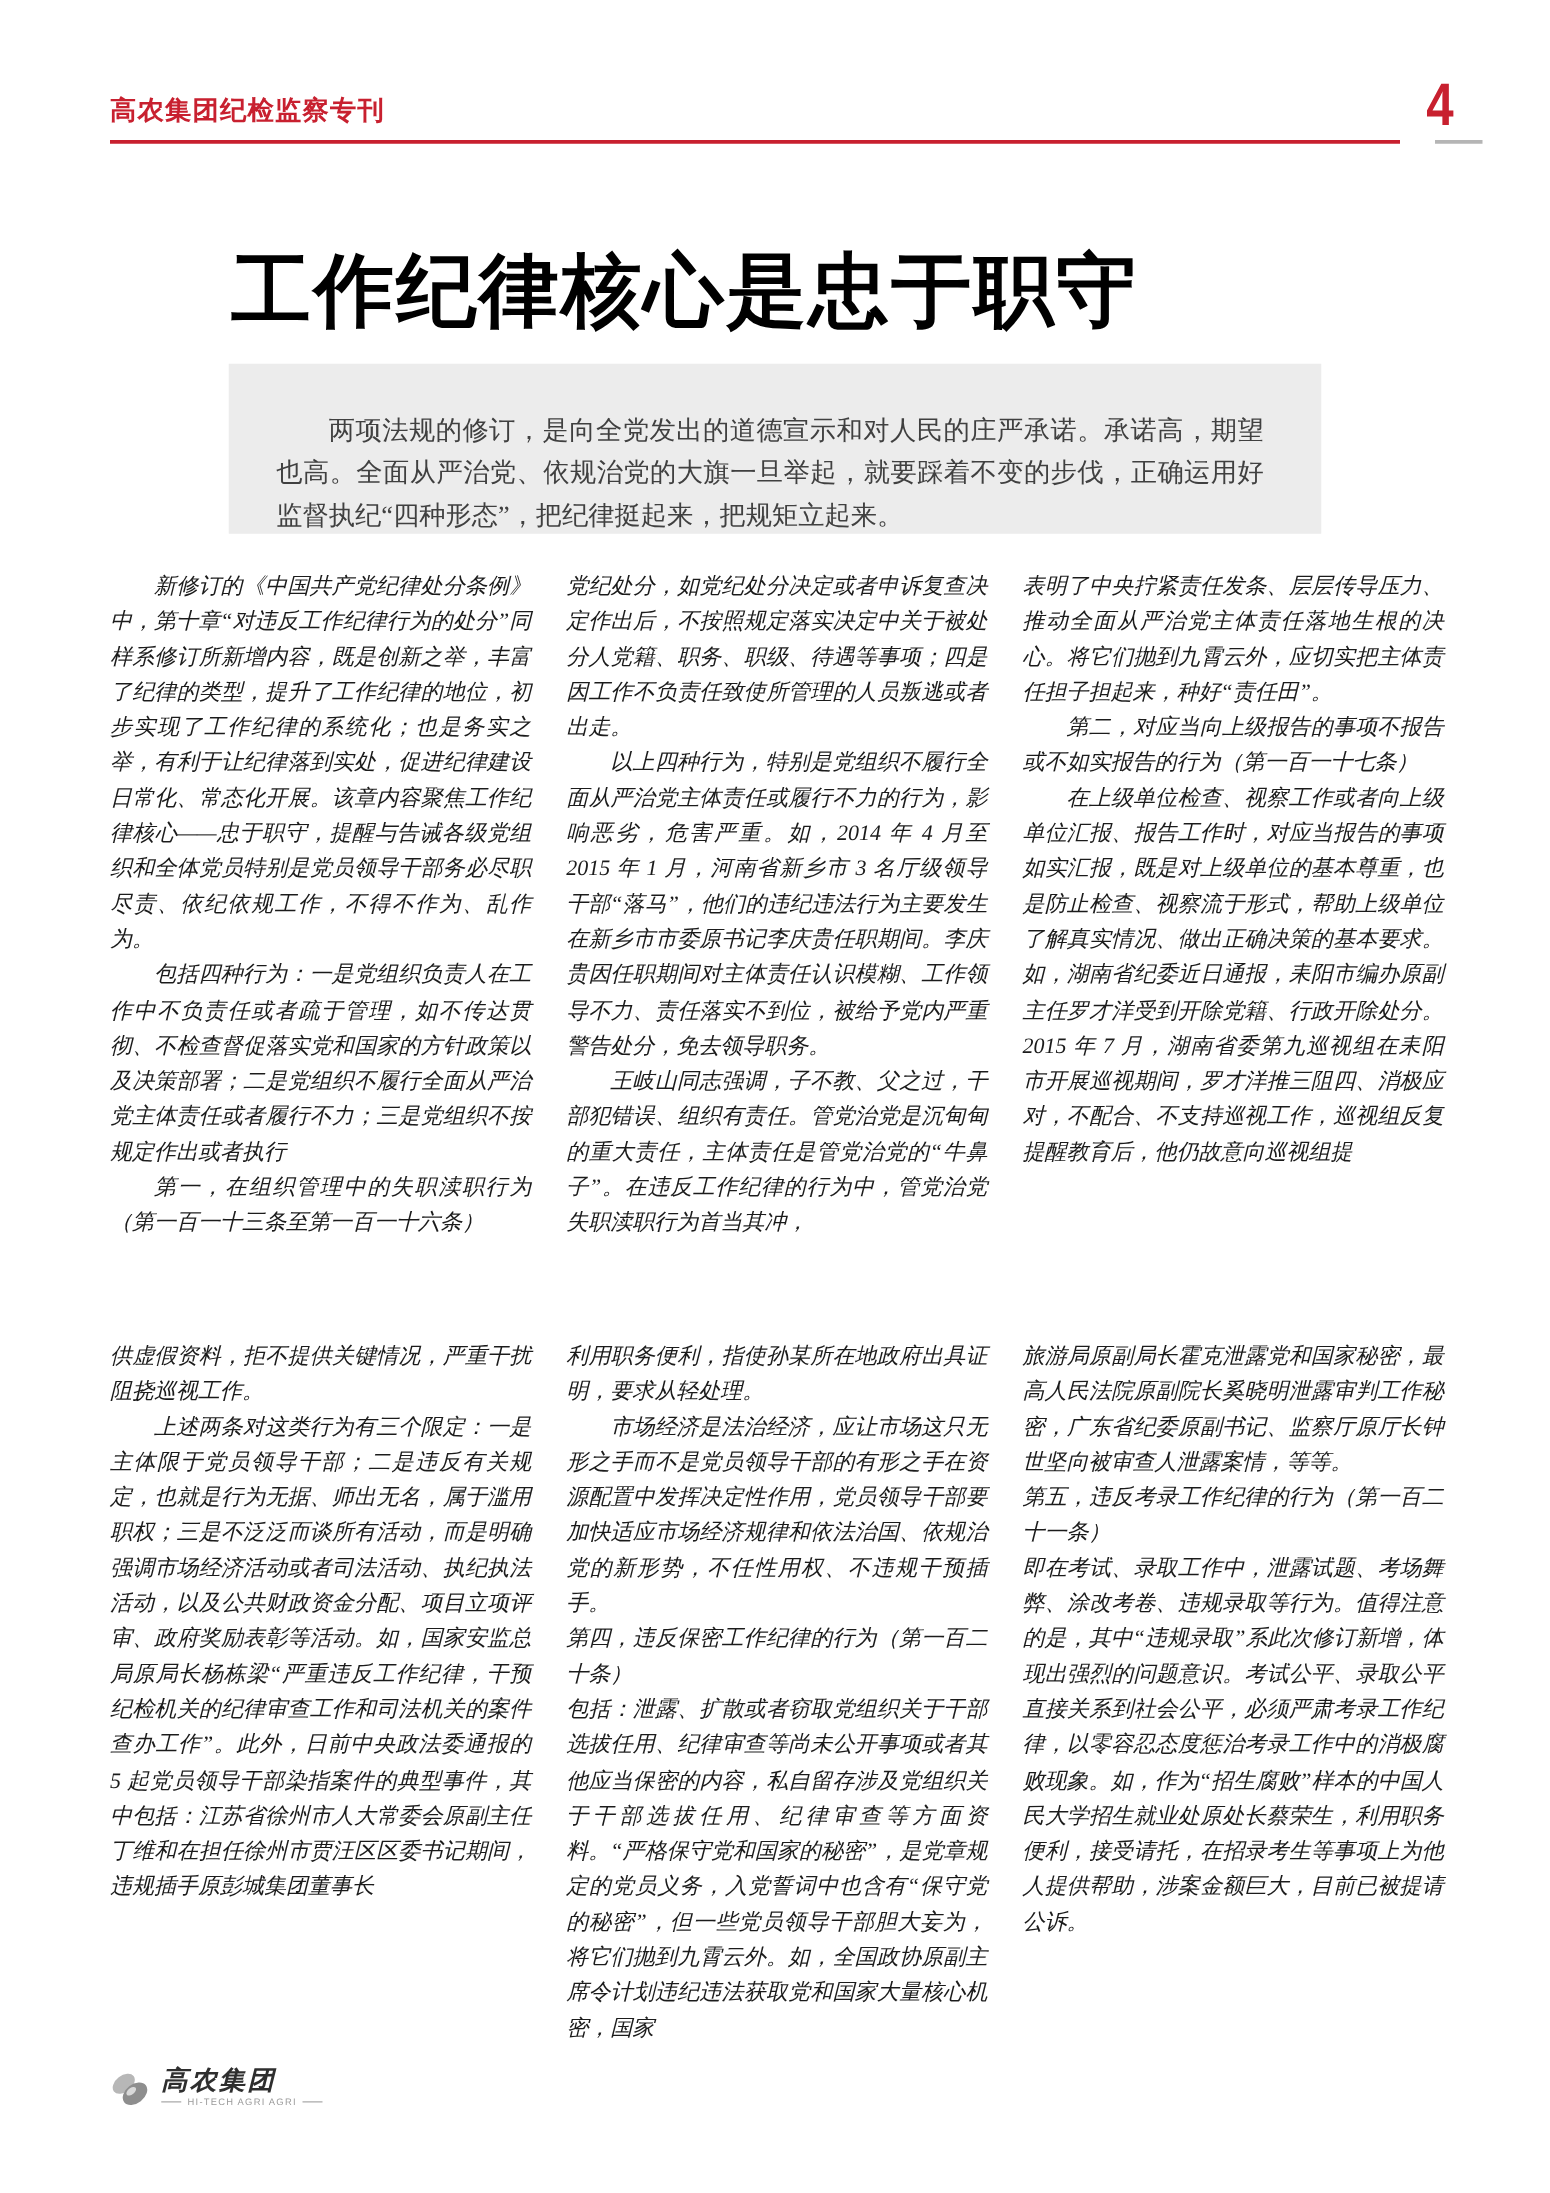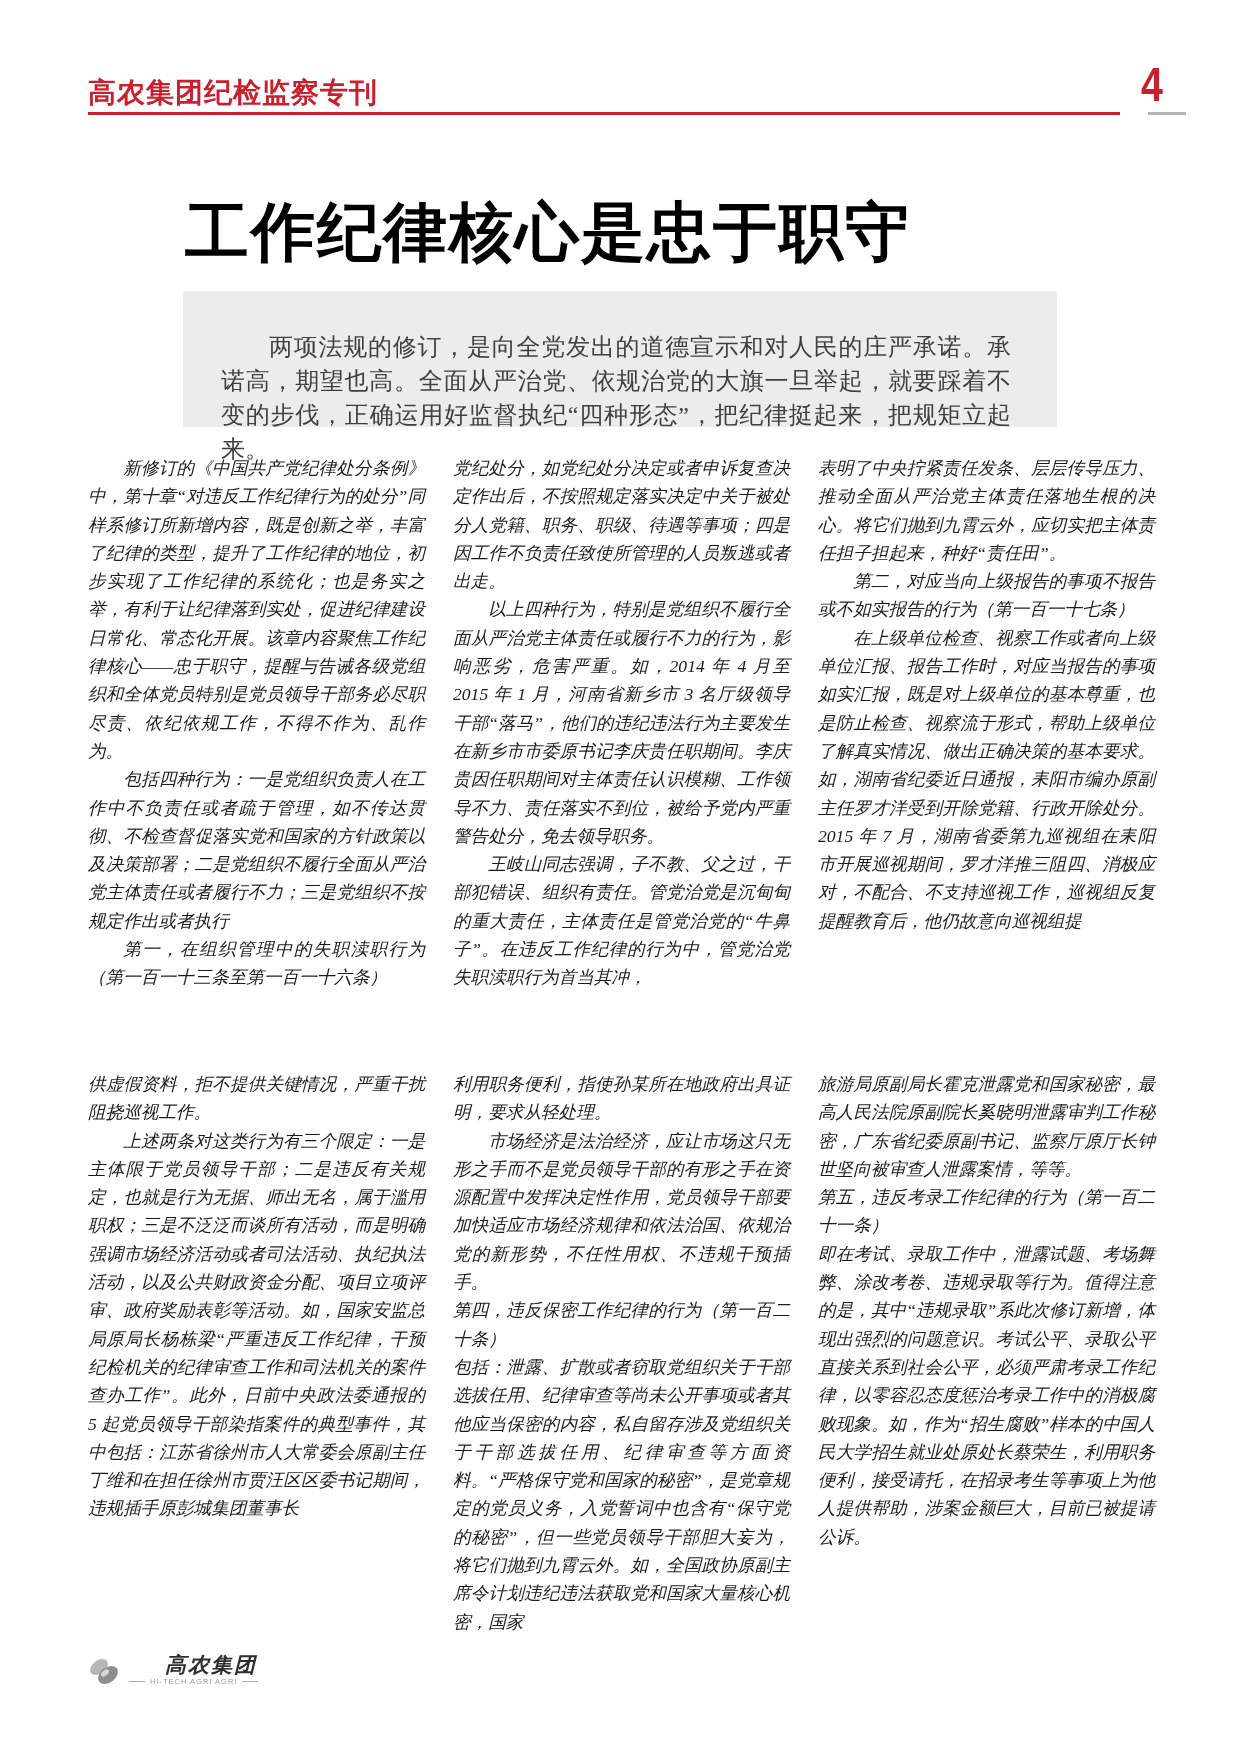--- a/index.html
+++ b/index.html
@@ -9,21 +9,21 @@
     font-family:"Liberation Serif","DejaVu Serif",serif;
     -webkit-font-smoothing:antialiased;
   }
   :root{
     --red:#c8202f;
     --ink:#1b1b1b;
   }
   .masthead{
     position:absolute;left:88px;top:74px;
     font-family:"Liberation Sans","DejaVu Sans",sans-serif;
-    font-weight:bold;font-size:28px;letter-spacing:1px;color:var(--red);
+    font-weight:bold;font-size:21px;letter-spacing:1px;color:var(--red);
     white-space:nowrap;
   }
   .rule-red{position:absolute;left:88px;top:112px;width:1032px;height:3px;background:var(--red);}
   .rule-gray{position:absolute;left:1148px;top:112px;width:38px;height:3px;background:#b5b5b5;}
   .pagenum{
     position:absolute;left:1130px;top:60px;width:44px;text-align:center;
     font-family:"Liberation Sans","DejaVu Sans",sans-serif;
     font-weight:bold;font-size:48px;line-height:50px;color:var(--red);
     transform:scaleX(.82);transform-origin:center;
   }
@@ -31,21 +31,21 @@
     position:absolute;left:0;top:150px;width:1096px;text-align:center;
     font-size:64px;line-height:80px;font-weight:bold;letter-spacing:2px;color:#000;
     font-family:"Liberation Serif","DejaVu Serif",serif;
     white-space:nowrap;
   }
   .intro-box{
     position:absolute;left:183px;top:291px;width:874px;height:136px;
     background:#ececec;box-sizing:border-box;padding:15px 46px 0 38px;
   }
   .intro-text{
-    font-size:24px;line-height:34px;color:#404040;
+    font-size:21px;line-height:34px;color:#404040;
     text-indent:2em;text-align:justify;
   }
   .col{
     position:absolute;width:337px;
     font-size:17.6px;line-height:28.3px;color:var(--ink);
     text-align:justify;
     font-style:italic;
   }
   .col p{margin:0;}
   .col p.indent{text-indent:2em;}
@@ -57,21 +57,21 @@
   .c5{left:818px;top:1070px;}
   .logo{
     position:absolute;left:88px;top:1654px;
     display:flex;align-items:flex-start;gap:7px;
   }
   .logo-leaf{display:block;margin-top:2px;}
   .logo-textwrap{display:flex;flex-direction:column;}
   .logo-name{
     font-family:"Liberation Sans","DejaVu Sans",sans-serif;
     font-weight:bold;font-style:italic;font-size:21px;line-height:22px;
-    letter-spacing:2px;color:#2e2e2e;white-space:nowrap;margin-left:36px;
+    letter-spacing:2px;color:#2e2e2e;white-space:nowrap;
   }
   .logo-sub{
     margin-top:1px;display:flex;align-items:center;gap:5px;
     font-family:"Liberation Sans","DejaVu Sans",sans-serif;
     font-size:7.5px;letter-spacing:1px;color:#9a9a9a;white-space:nowrap;
   }
   .logo-sub .dash{display:inline-block;width:16px;height:1px;background:#aaaaaa;}
 </style>
 </head>
 <body>

